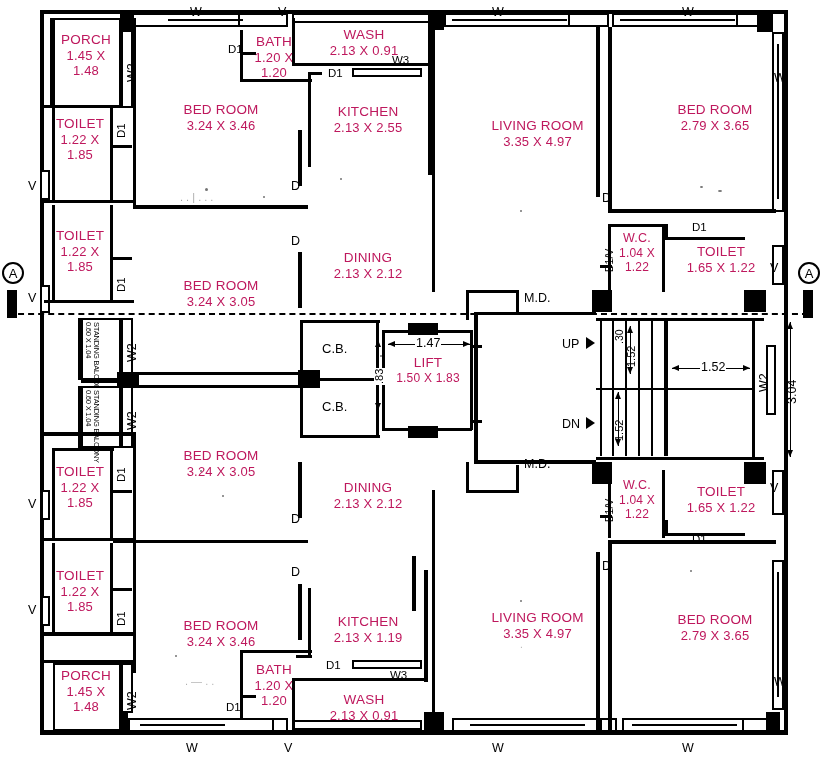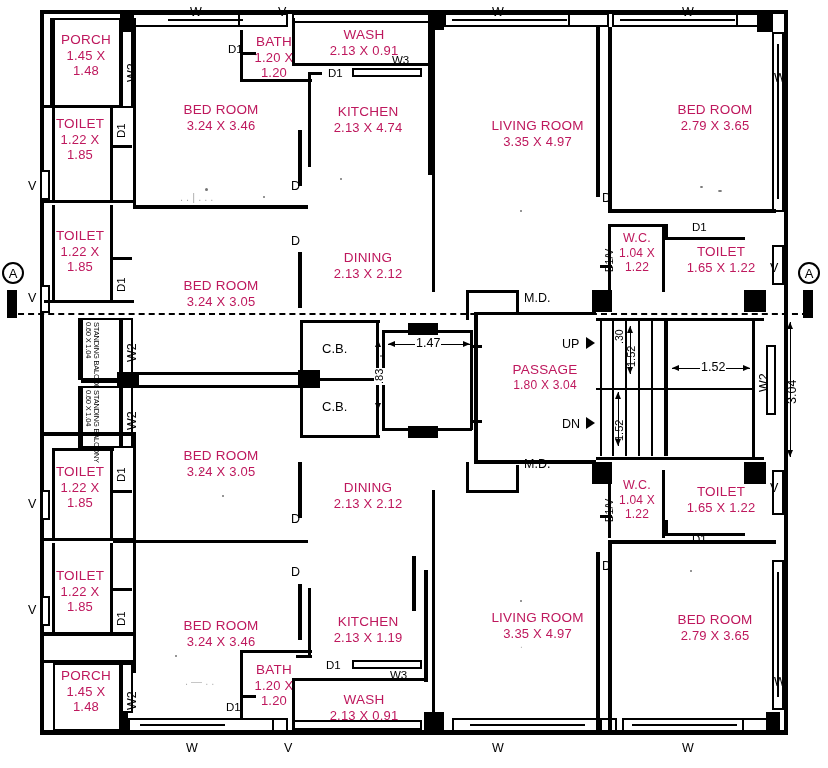--- a/index.html
+++ b/index.html
@@ -277,21 +277,21 @@
     <span class="dm">2.13 X 0.91</span>
   </div>
   <div class="tag sm" style="left:392px;top:55px;">W3</div>
   <div class="hollow" style="left:352px;top:68px;width:70px;height:9px;"></div>
   <div class="tag sm" style="left:328px;top:68px;">D1</div>
 
   <div class="thin" style="left:308px;top:72px;width:3px;height:95px;"></div>
   <div class="thin" style="left:308px;top:72px;width:14px;height:3px;"></div>
   <div class="lbl" style="left:310px;top:104px;width:116px;">
     <span class="nm">KITCHEN</span>
-    <span class="dm">2.13 X 4.74</span>
+    <span class="dm">2.13 X 2.55</span>
   </div>
   <div class="thin" style="left:428px;top:30px;width:4px;height:145px;"></div>
 
   <div class="lbl" style="left:310px;top:250px;width:116px;">
     <span class="nm">DINING</span>
     <span class="dm">2.13 X 2.12</span>
   </div>
 
   <div class="thin" style="left:432px;top:27px;width:3px;height:265px;"></div>
   <div class="lbl" style="left:460px;top:118px;width:155px;">
@@ -342,34 +342,34 @@
   <div class="thin" style="left:376px;top:378px;width:3px;height:60px;"></div>
   <div class="thin" style="left:300px;top:435px;width:80px;height:3px;"></div>
   <div class="tag" style="left:322px;top:400px;font-size:13px;">C.B.</div>
 
   <div class="thin" style="left:382px;top:330px;width:3px;height:100px;"></div>
   <div class="thin" style="left:382px;top:330px;width:90px;height:3px;"></div>
   <div class="thin" style="left:382px;top:428px;width:90px;height:3px;"></div>
   <div class="thin" style="left:470px;top:330px;width:3px;height:100px;"></div>
   <div class="col" style="left:408px;top:323px;width:30px;height:12px;"></div>
   <div class="col" style="left:408px;top:426px;width:30px;height:12px;"></div>
+  <div class="lbl" style="left:382px;top:355px;width:92px;">
+    <span class="nm">LIFT</span>
+    <span class="dm" style="font-size:12px;">1.50 X 1.83</span>
+  </div>
   <div class="dimline" style="left:388px;top:344px;width:82px;"></div>
   <div class="dim" style="left:415px;top:337px;">1.47</div>
   <div class="dimlinev" style="left:378px;top:340px;height:70px;"></div>
   <div class="dim rot90" style="left:374px;top:385px;font-size:11px;">.83</div>
 
   <div class="thin" style="left:474px;top:312px;width:4px;height:152px;"></div>
   <div class="thin" style="left:474px;top:312px;width:122px;height:3px;"></div>
   <div class="thin" style="left:474px;top:460px;width:122px;height:4px;"></div>
   <div class="thin" style="left:470px;top:345px;width:12px;height:3px;"></div>
   <div class="thin" style="left:470px;top:420px;width:12px;height:3px;"></div>
-  <div class="lbl" style="left:490px;top:362px;width:110px;">
-    <span class="nm">PASSAGE</span>
-    <span class="dm" style="font-size:12px;">1.80 X 3.04</span>
-  </div>
 
   <div class="thin" style="left:466px;top:462px;width:3px;height:30px;"></div>
   <div class="thin" style="left:466px;top:490px;width:52px;height:3px;"></div>
   <div class="thin" style="left:516px;top:465px;width:3px;height:28px;"></div>
   <div class="tag" style="left:524px;top:458px;">M.D.</div>
 
   <div class="col" style="left:592px;top:290px;width:20px;height:22px;"></div>
   <div class="col" style="left:744px;top:290px;width:22px;height:22px;"></div>
   <div class="col" style="left:592px;top:462px;width:20px;height:22px;"></div>
   <div class="col" style="left:744px;top:462px;width:22px;height:22px;"></div>

